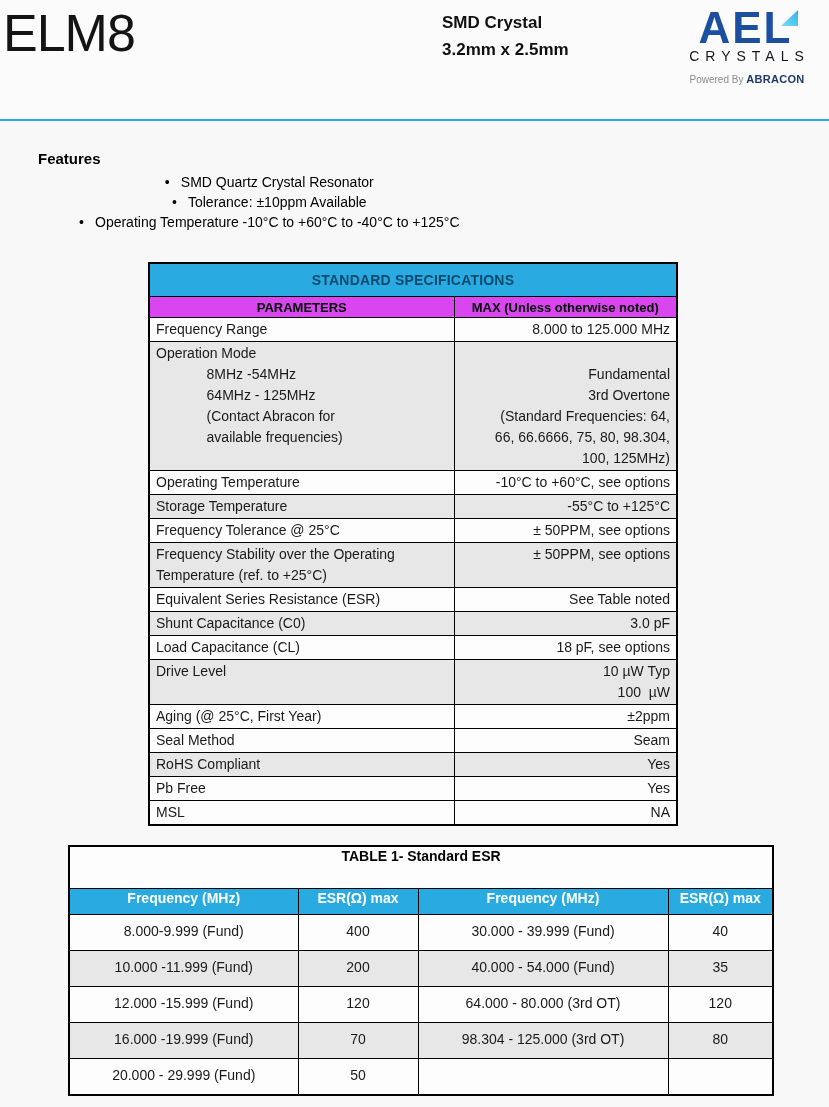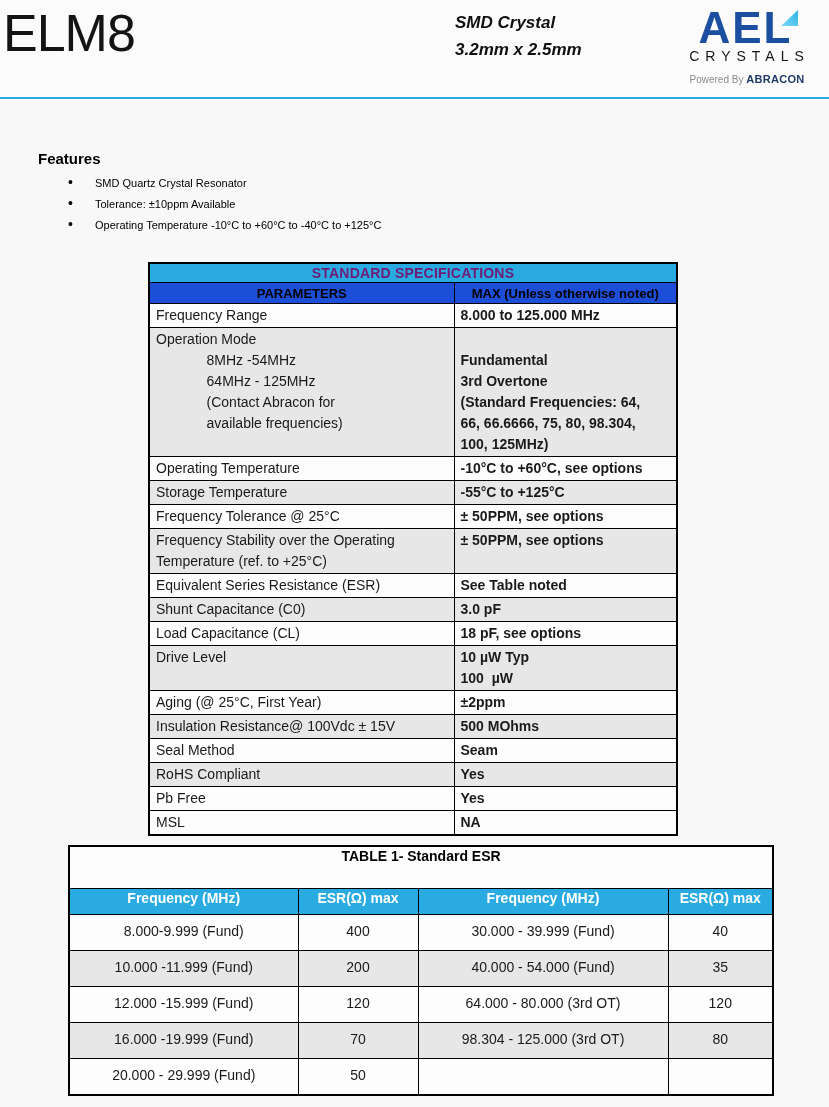--- a/index.html
+++ b/index.html
@@ -8,75 +8,75 @@
     width: 829px; height: 1107px;
     background: #f8f8f8;
     font-family: "Liberation Sans", sans-serif;
     color: #1a1a1a;
     overflow: hidden;
   }
   .page { position: relative; width: 829px; height: 1107px; }
 
   
   .header {
-    position: absolute; left: 0; top: 0; width: 829px; height: 99px;
+    position: absolute; left: 0; top: 0; width: 829px; height: 121px;
     background: #fbfbfb;
     border-bottom: 2px solid var(--accent, #29abe2);
   }
   .product-name {
     position: absolute; left: 3px; top: 2px;
     font-size: 52px; line-height: 62px; font-weight: 400; color: #141414;
     letter-spacing: -1px;
   }
   .subtitle {
-    position: absolute; left: 455px; top: 9px;
-    font-size: 17px; font-weight: bold; line-height: 27px; color: #101010; font-style: italic;
+    position: absolute; left: 442px; top: 9px;
+    font-size: 17px; font-weight: bold; line-height: 27px; color: #101010;
   }
   .logo { position: absolute; right: 14px; top: 7px; width: 136px; text-align: center; }
   .logo-word { position: relative; display: inline-block; padding-right: 3px; }
   .logo-ael {
     font-size: 44px; font-weight: 800; line-height: 42px;
     color: var(--logo-navy, #1d4fa1); letter-spacing: 2px;
   }
   .logo-tri { position: absolute; right: -2px; top: 3px; }
   .logo-crystals {
     font-size: 14px; letter-spacing: 6px; color: #16161d;
     margin-top: -1px; padding-left: 5px; font-weight: 400;
   }
   .powered { margin-top: 9px; font-size: 10px; color: #8b8b8b; }
   .powered b { color: var(--abracon-navy, #1f3a68); font-size: 11px; letter-spacing: 0.3px; }
 
   
   .features { position: absolute; left: 38px; top: 150px; }
   .features h3 { margin: 0; font-size: 15px; color: #000; font-weight: bold; }
   .features ul { list-style: none; margin: 5px 0 0 0; padding: 0 0 0 30px; }
-  .features li { font-size: 11px; line-height: 20px; color: #000; }
+  .features li { font-size: 14px; line-height: 20px; color: #000; text-align: center; }
   .features li::before { content: "\2022"; display: inline-block; width: 27px; font-size: 14px; }
 
   
   table { border-collapse: collapse; position: absolute; table-layout: fixed; }
   th, td { border: 1px solid #000; }
   tr.shaded td { background: var(--row-gray, #e7e7e7) !important; }
 
   
   .spec-table { left: 148px; top: 262px; width: 528px; border: 2px solid #000; }
   .spec-title {
-    background: var(--accent, #29abe2); color: #701a75;
-    font-size: 14px; font-weight: bold; height: 19px; padding: 1px; letter-spacing: 0.2px;
+    background: var(--accent, #29abe2); color: #0c4a6e;
+    font-size: 14px; font-weight: bold; height: 19px; padding: 8px; letter-spacing: 0.2px;
     text-align: center;
   }
   .spec-colheads th {
-    background: #1d4ed8; color: #000; font-size: 13px; font-weight: bold;
+    background: #d946ef; color: #000; font-size: 13px; font-weight: bold;
     height: 21px; padding: 2px; text-align: center;
   }
   .spec-table td {
     background: #fdfdfd; font-size: 14px; line-height: 21px;
     padding: 1px 6px; vertical-align: top; white-space: pre-line; text-align: left;
   }
-  .spec-table td.value { font-weight: bold; }
+  .spec-table td.value { font-weight: normal; text-align: right; }
 
   
   .esr-table { left: 68px; top: 845px; width: 704px; border: 2px solid #000; }
   .esr-table th, .esr-table td { text-align: center; }
   .esr-title {
     background: #fdfdfd; color: #000; font-size: 14px; font-weight: bold;
     height: 36px; vertical-align: middle; padding-bottom: 24px;
   }
   .esr-colheads th {
     background: var(--accent, #29abe2); color: #fff; font-size: 14px; font-weight: bold;
@@ -191,24 +191,20 @@
         </tr>
         <tr class="shaded">
           <td class="param">Drive Level</td>
           <td class="value">10 µW Typ
 100 &nbsp;µW</td>
         </tr>
         <tr>
           <td class="param">Aging (@ 25°C, First Year)</td>
           <td class="value">±2ppm</td>
         </tr>
-        <tr class="shaded">
-          <td class="param">Insulation Resistance@ 100Vdc ± 15V</td>
-          <td class="value">500 MOhms</td>
-        </tr>
         <tr>
           <td class="param">Seal Method</td>
           <td class="value">Seam</td>
         </tr>
         <tr class="shaded">
           <td class="param">RoHS Compliant</td>
           <td class="value">Yes</td>
         </tr>
         <tr>
           <td class="param">Pb Free</td>

